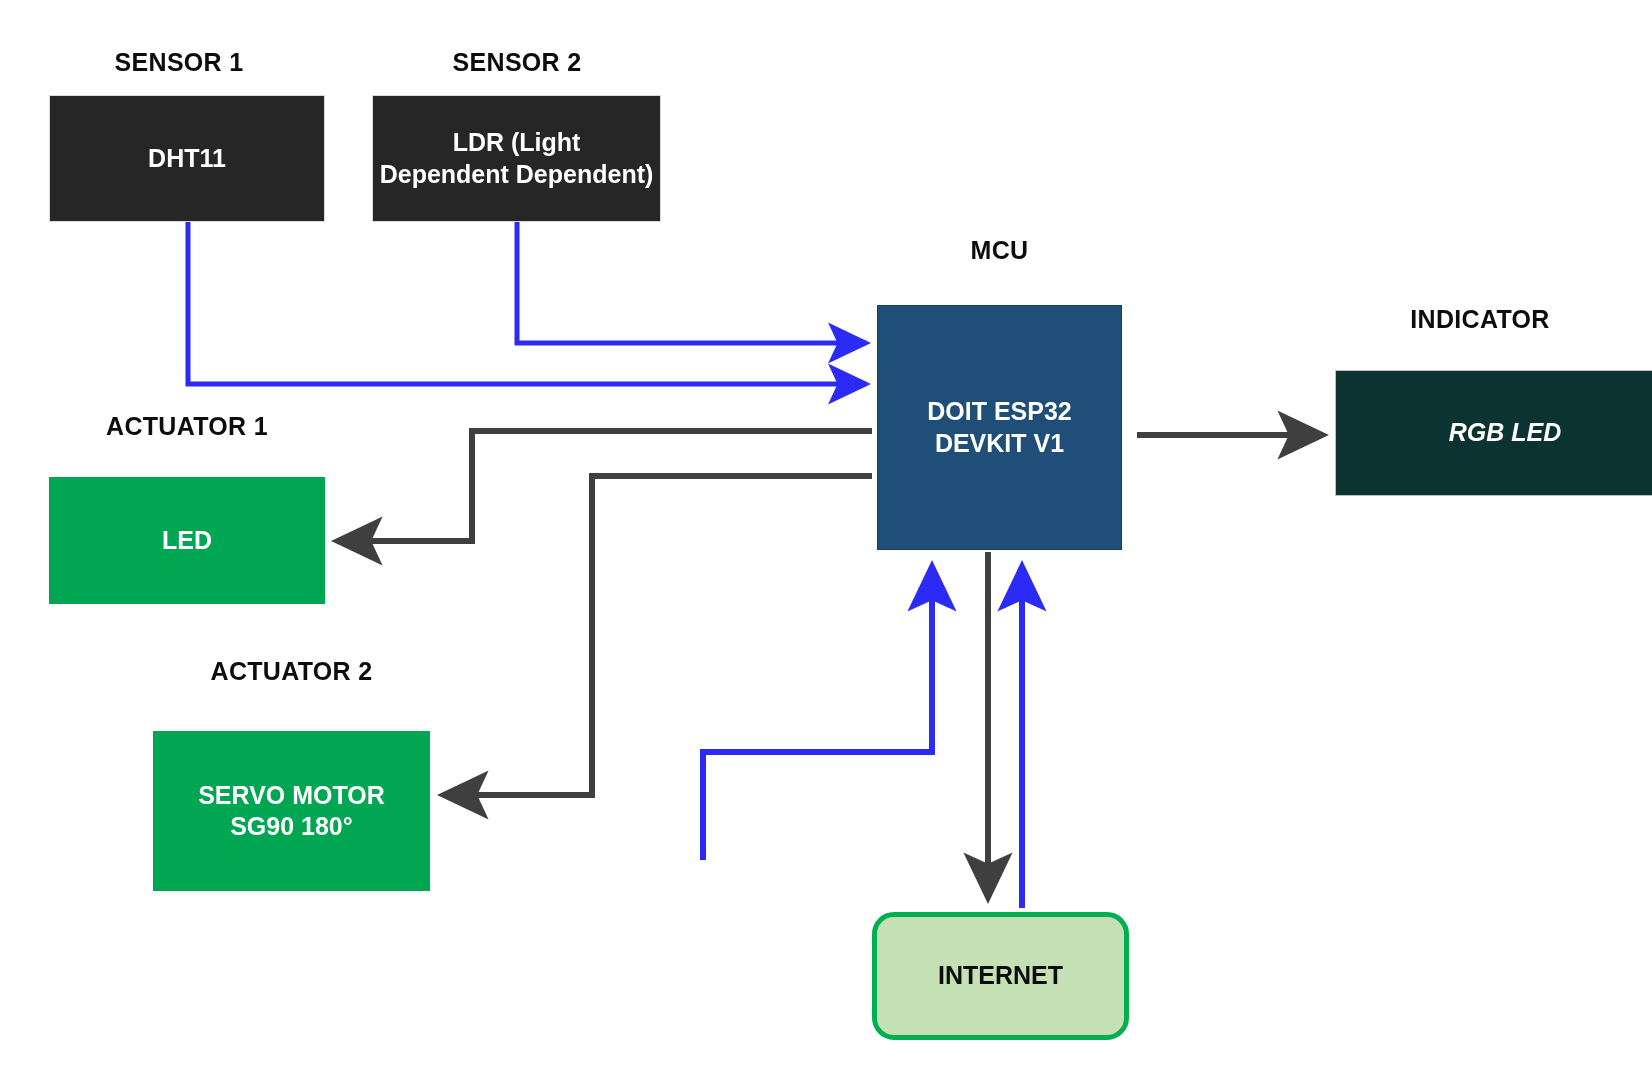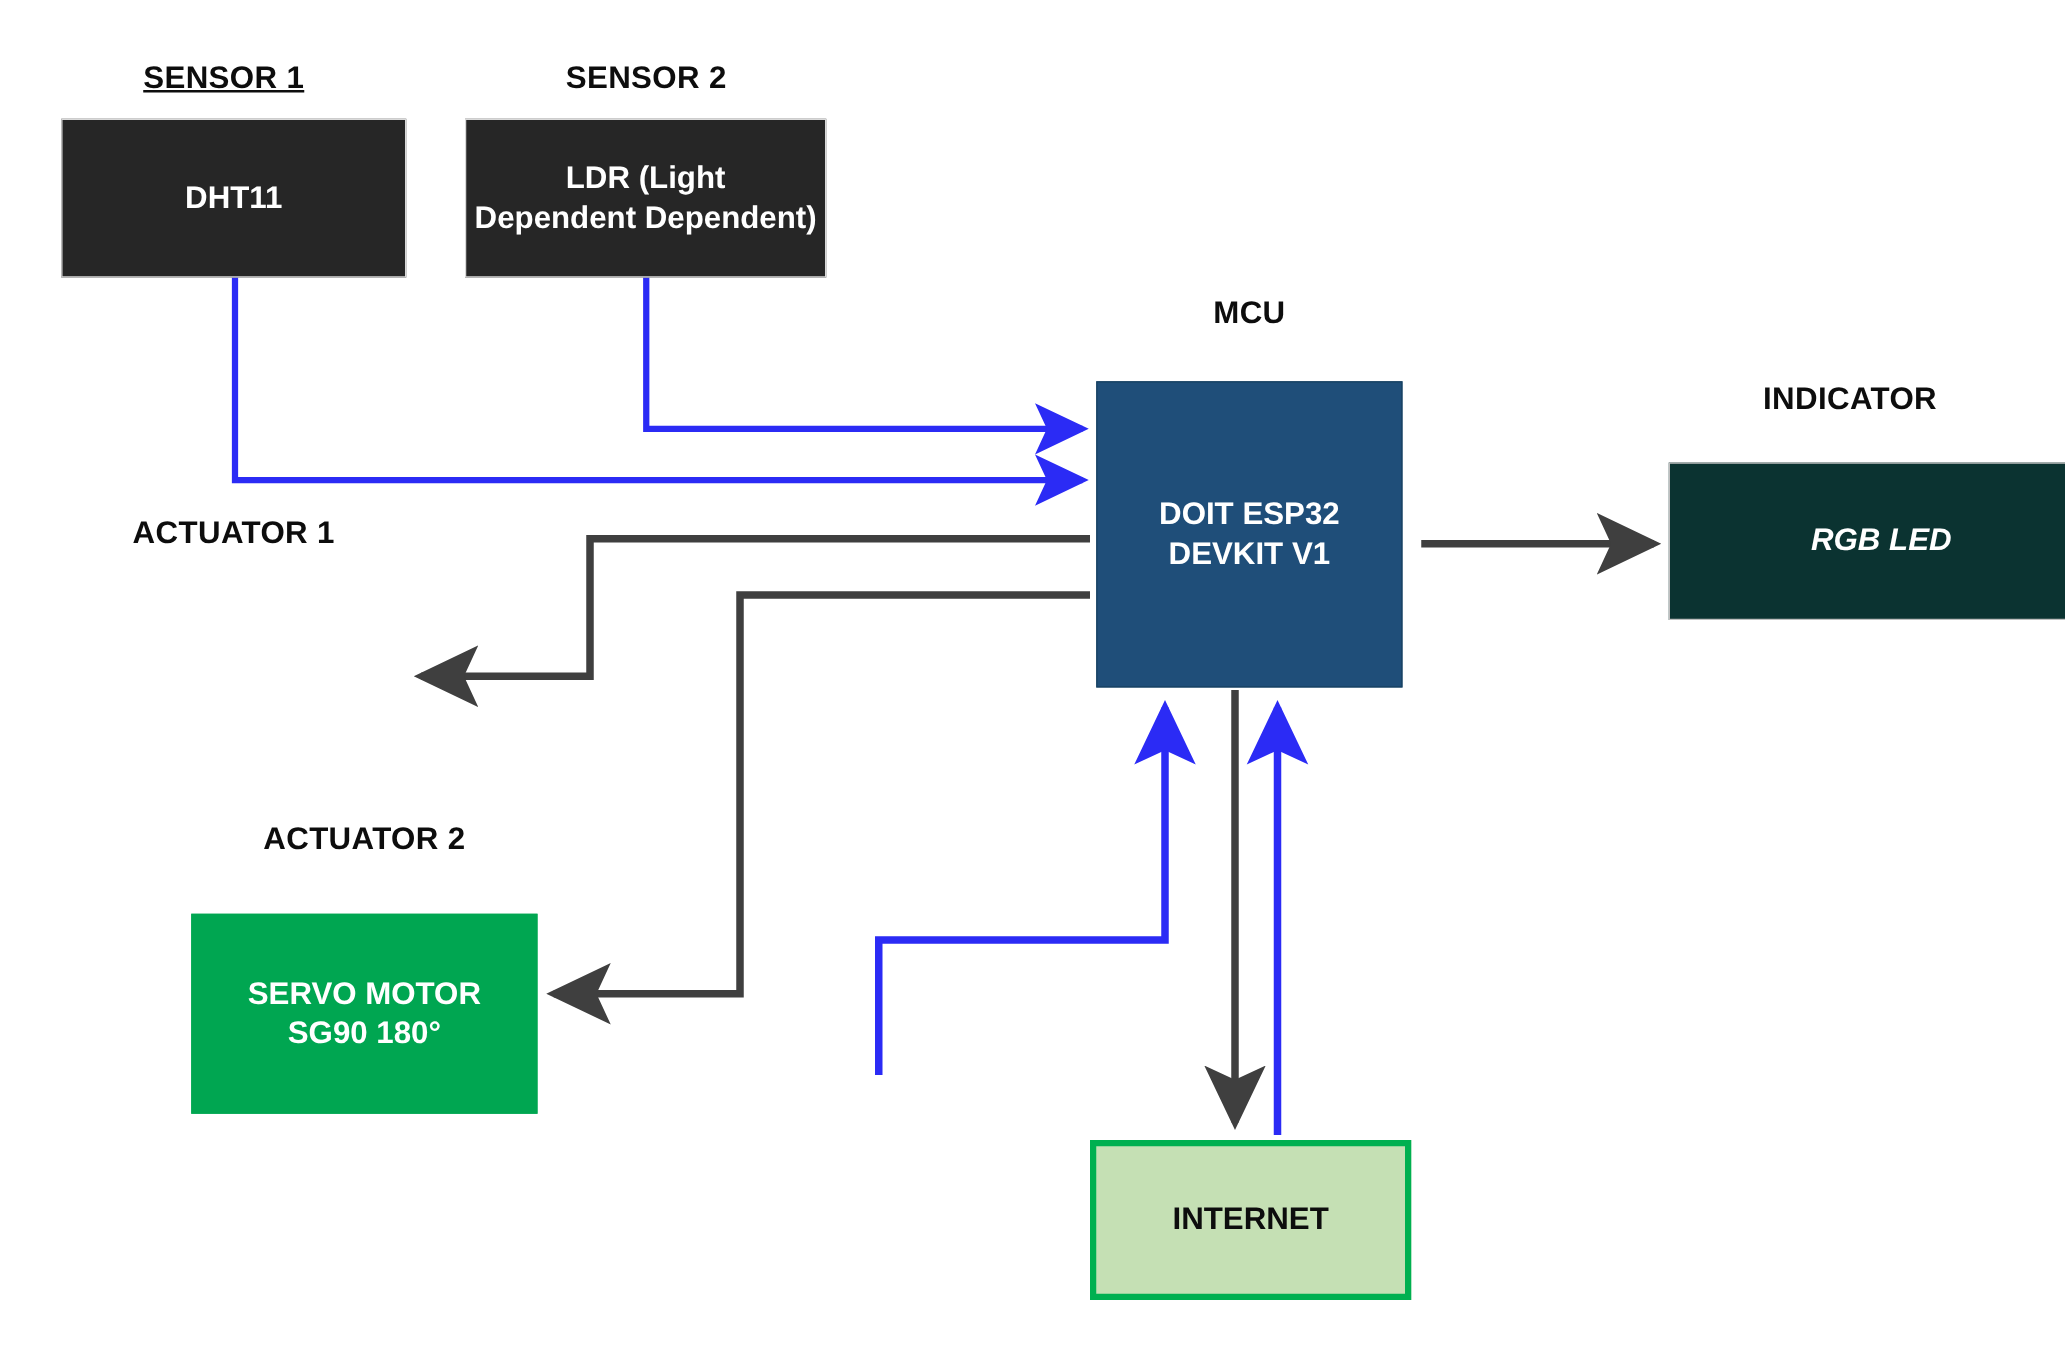--- a/index.html
+++ b/index.html
@@ -118,21 +118,21 @@
 
     <g>
       <path d="M988,552 L988,898" fill="none" stroke="#3f3f3f" stroke-width="6" marker-end="url(#ah-dark)"></path>
     </g>
 
     <g>
       <path d="M1022,908 L1022,566" fill="none" stroke="#2b2bf5" stroke-width="6" marker-end="url(#ah-blue)"></path>
     </g>
   </svg>
 
-  <div class="grp-label" style="left:49px; top:48px; width:260px;text-decoration:underline;">SENSOR 1</div>
+  <div class="grp-label" style="left:49px; top:48px; width:260px;">SENSOR 1</div>
 
   <div class="grp-label" style="left:372px; top:48px; width:290px;">SENSOR 2</div>
 
   <div class="grp-label" style="left:877px; top:236px; width:245px;">MCU</div>
 
   <div class="grp-label" style="left:1335px; top:305px; width:290px;">INDICATOR</div>
 
   <div class="grp-label" style="left:49px; top:412px; width:276px;">ACTUATOR 1</div>
 
   <div class="grp-label" style="left:153px; top:657px; width:277px;">ACTUATOR 2</div>
@@ -141,20 +141,21 @@
   <div class="block b-sensor" style="left:49px; top:95px; width:276px; height:127px;">DHT11</div>
 
   <div class="block b-sensor" style="left:372px; top:95px; width:289px; height:127px;">LDR (Light
 Dependent Dependent)</div>
 
   <div class="block b-mcu" style="left:877px; top:305px; width:245px; height:245px;">DOIT ESP32
 DEVKIT V1</div>
 
   <div class="block b-dark-teal" style="left:1335px; top:370px; width:340px; height:126px;font-style:italic;">RGB LED</div>
 
+  <div class="block b-actuator" style="left:49px; top:477px; width:276px; height:127px;">LED</div>
 
   <div class="block b-actuator" style="left:153px; top:731px; width:277px; height:160px;">SERVO MOTOR
 SG90 180°</div>
 
 
-  <div class="block b-internet" style="left:872px; top:912px; width:257px; height:128px;">INTERNET</div>
+  <div class="block b-internet" style="left:872px; top:912px; width:257px; height:128px;border-radius:22px;">INTERNET</div>
 
 </div>
 
 </body></html>

